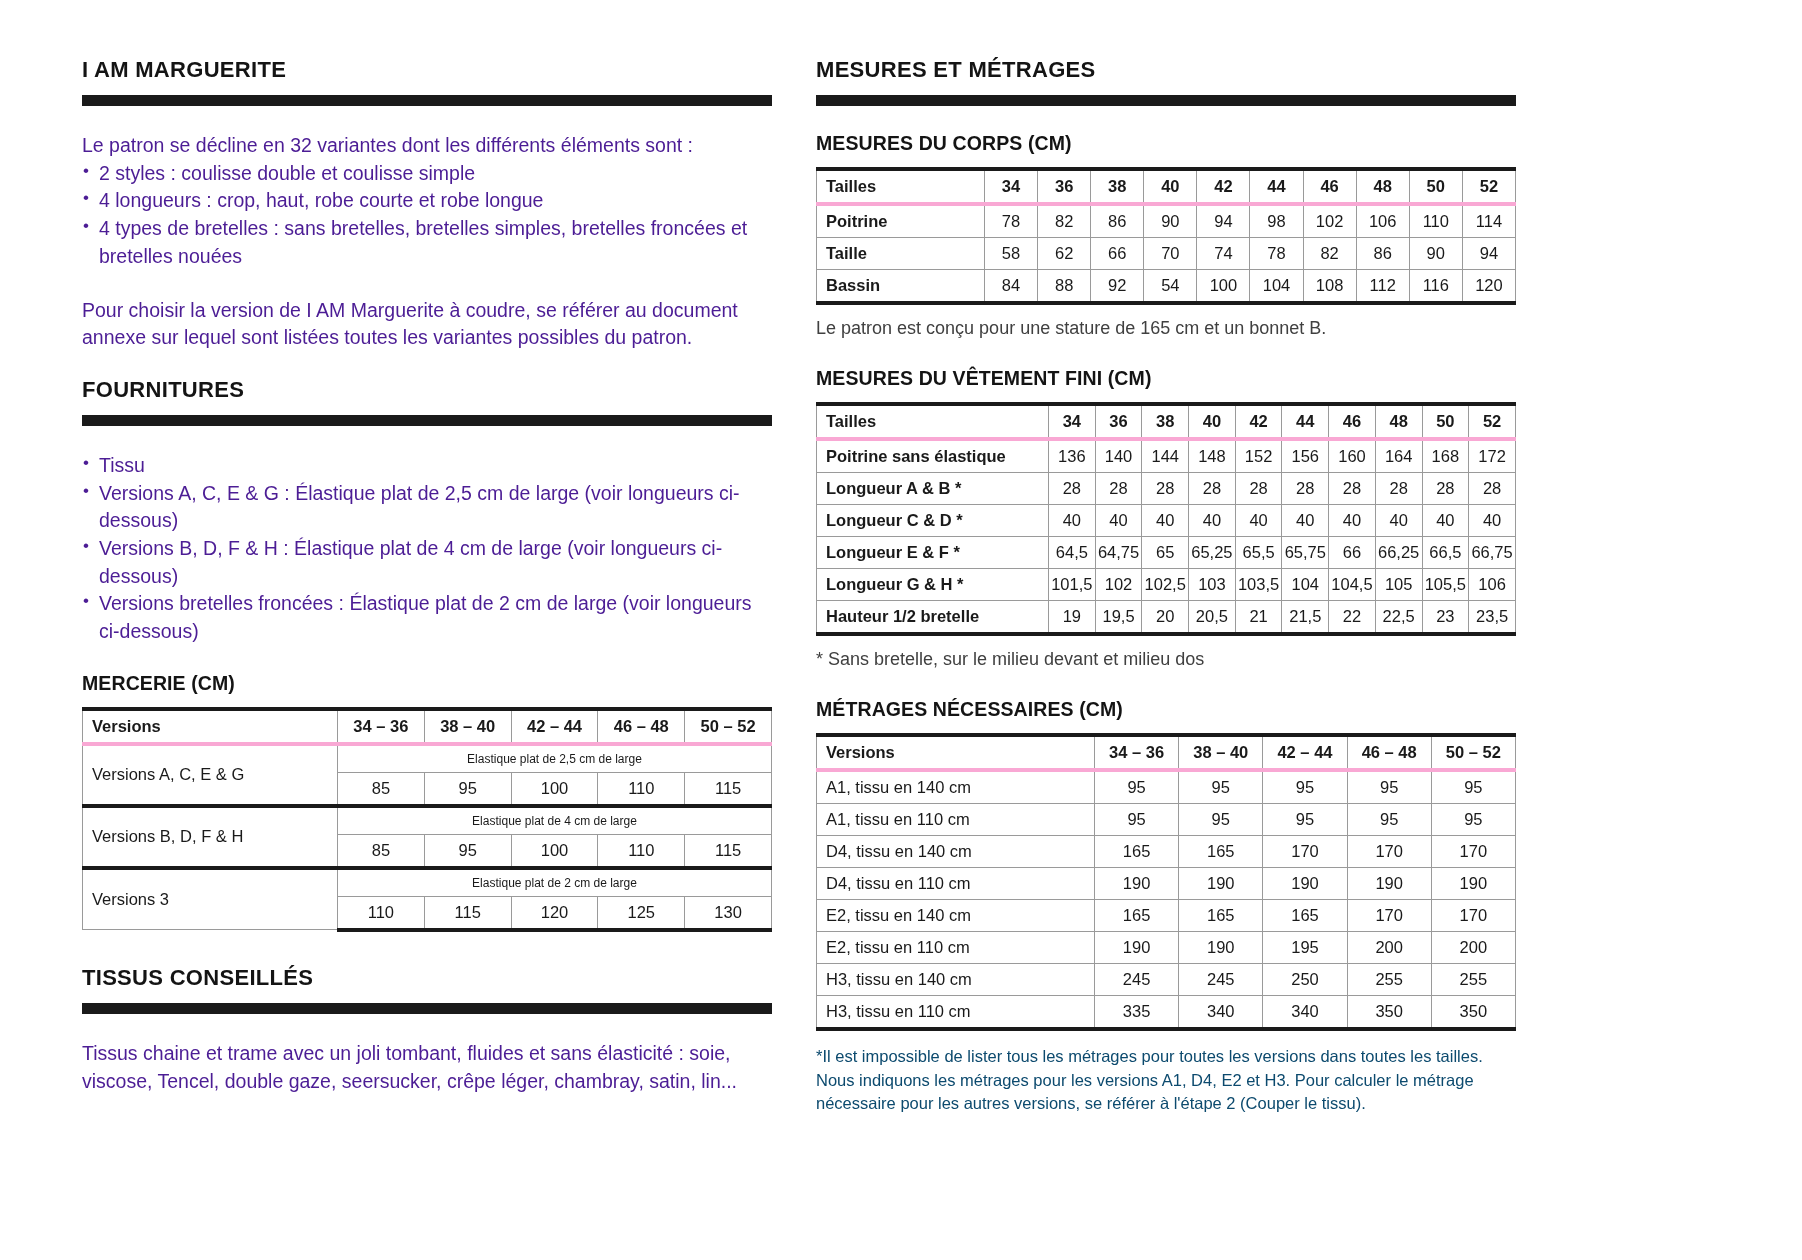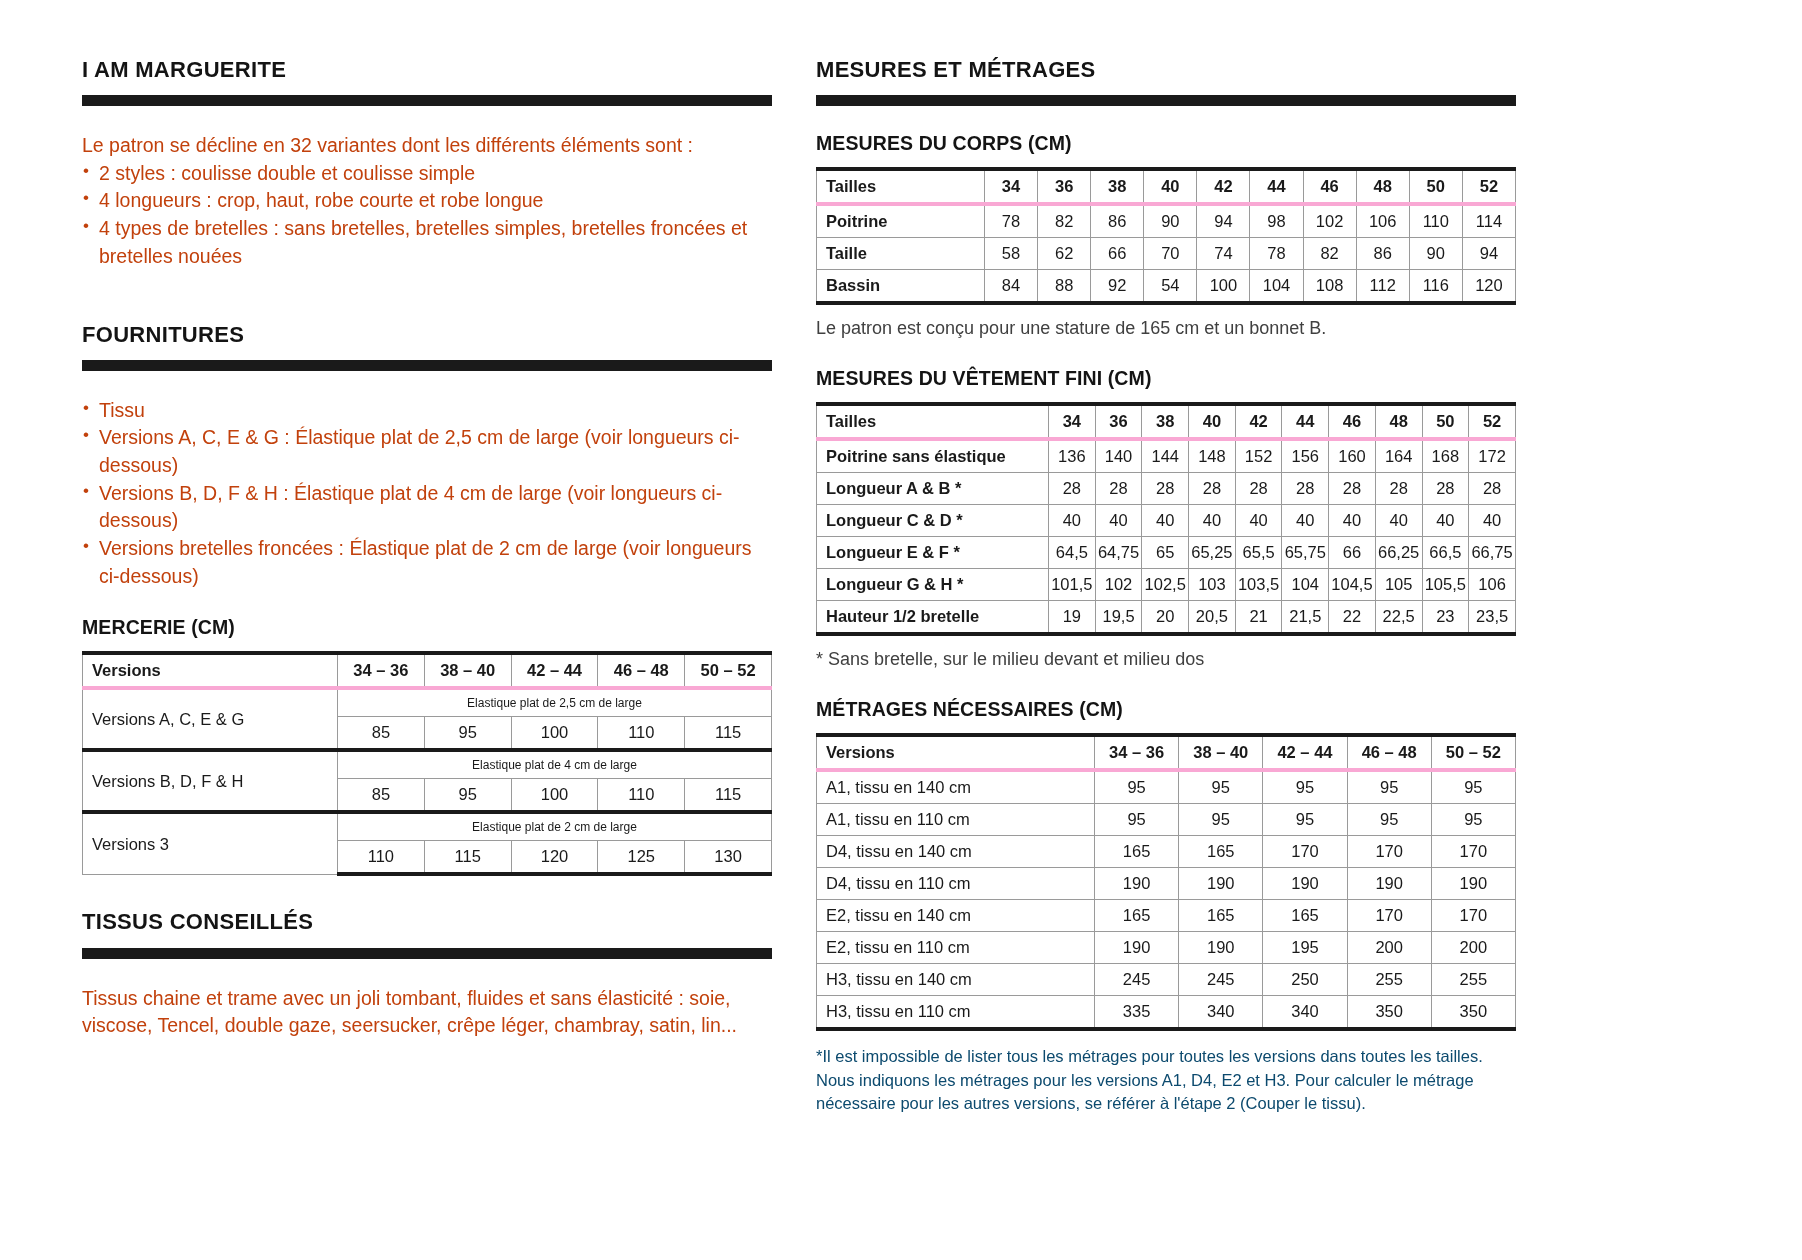--- a/index.html
+++ b/index.html
@@ -49,21 +49,21 @@
     margin: 0 0 12px 0;
     letter-spacing: 0.1px;
     color: #141414;
   }
 
   
   p.body, ul.body {
     font-size: 19.5px;
     line-height: 1.42;
     margin: 0;
-    color: #c2410c;
+    color: #4c1d95;
   }
   ul.body {
     list-style: none;
     padding: 0;
   }
   ul.body li {
     position: relative;
     padding-left: 17px;
     margin: 0;
   }
@@ -147,20 +147,21 @@
     <div class="rule"></div>
 
     <p class="body">Le patron se décline en 32 variantes dont les différents éléments sont :</p>
     <ul class="body">
       <li>2 styles : coulisse double et coulisse simple</li>
       <li>4 longueurs : crop, haut, robe courte et robe longue</li>
       <li>4 types de bretelles : sans bretelles, bretelles simples, bretelles froncées et bretelles nouées</li>
     </ul>
 
     <div class="gap-m"></div>
+    <p class="body">Pour choisir la version de I AM Marguerite à coudre, se référer au document annexe sur lequel sont listées toutes les variantes possibles du patron.</p>
 
     <div class="gap-m"></div>
     <h1 class="section-title">FOURNITURES</h1>
     <div class="rule"></div>
 
     <ul class="body">
       <li>Tissu</li>
       <li>Versions A, C, E &amp; G : Élastique plat de 2,5 cm de large (voir longueurs ci-dessous)</li>
       <li>Versions B, D, F &amp; H : Élastique plat de 4 cm de large (voir longueurs ci-dessous)</li>
       <li>Versions bretelles froncées : Élastique plat de 2 cm de large (voir longueurs ci-dessous)</li>

